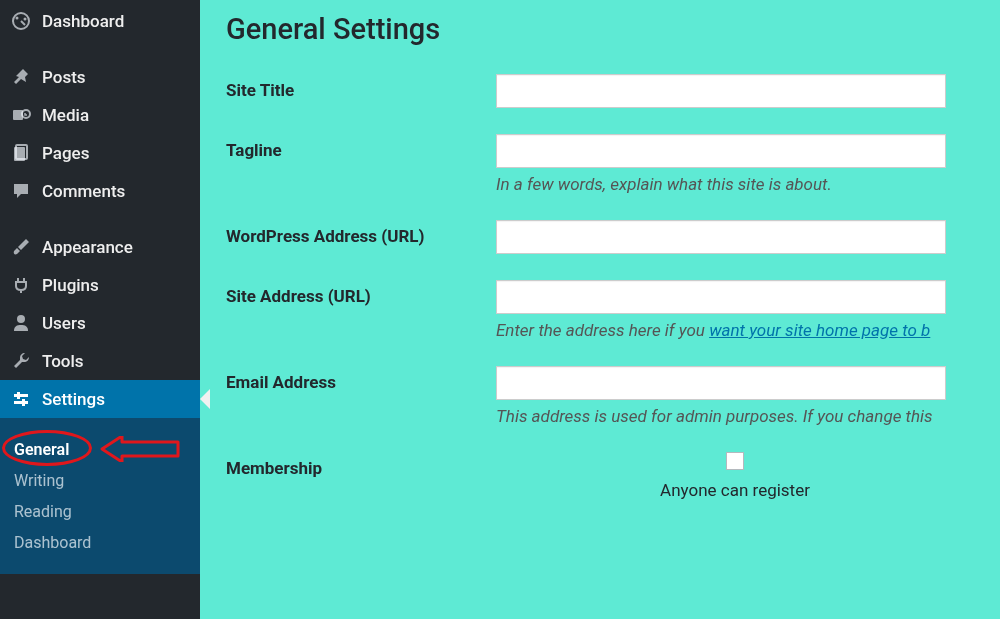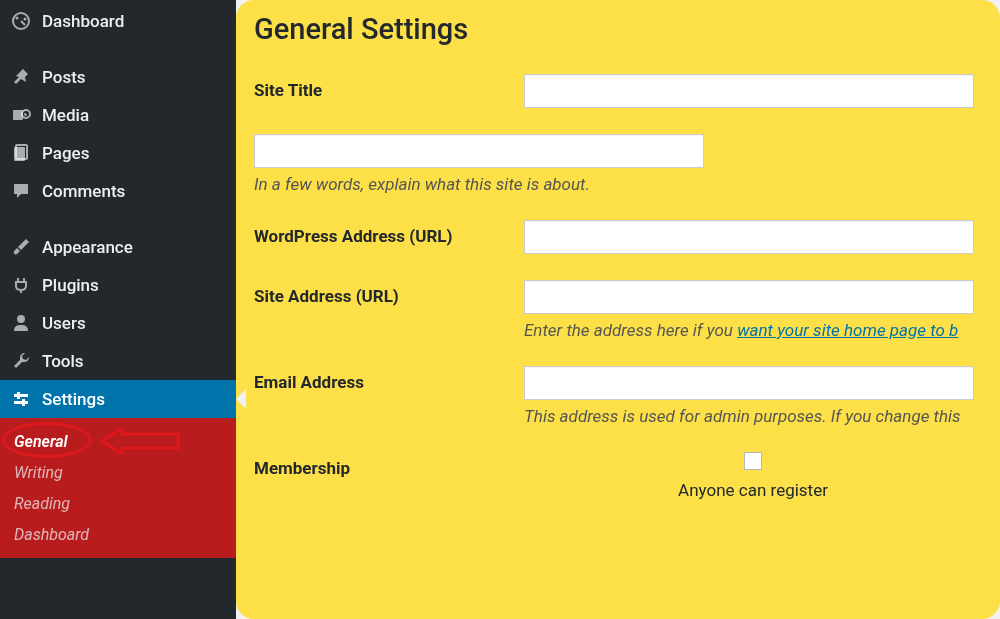--- a/index.html
+++ b/index.html
@@ -9,21 +9,21 @@
     }
     body {
       font-family: -apple-system, BlinkMacSystemFont, "Segoe UI", Roboto, sans-serif;
       display: flex;
       width: 1000px;
       height: 619px;
       overflow: hidden;
       background: #f1f1f1;
     }
     .sidebar {
-      width: 236px;
+      width: 200px;
       background: #23282d;
       color: #eee;
       flex-shrink: 0;
       padding-top: 2px;
     }
     .sidebar-item {
       display: flex;
       align-items: center;
       padding: 8px 10px;
       color: #eeeeee;
@@ -57,23 +57,22 @@
       justify-content: center;
       color: rgba(240,245,250,0.65);
     }
     .sidebar-item.active .sidebar-icon {
       color: #fff;
     }
     .sidebar-spacer {
       height: 18px;
     }
     .submenu {
-      background: #b91c1c;
-      padding: 8px 0;
-      font-style: italic;
+      background: #0c4a6e;
+      padding: 16px 0;
     }
     .submenu-item {
       padding: 6px 14px;
       font-size: 16px;
       color: rgba(240,245,250,0.7);
       cursor: pointer;
       position: relative;
     }
     .submenu-item.current {
       color: #fff;
@@ -90,24 +89,23 @@
       pointer-events: none;
     }
     .annotation-arrow {
       position: absolute;
       left: 100px;
       top: 2px;
       pointer-events: none;
     }
     .content {
       flex: 1;
-      padding: 12px 18px;
-      background: #fde047;
+      padding: 12px 26px;
+      background: #5eead4;
       overflow: hidden;
-      border-radius: 18px;
     }
     .page-title {
       font-size: 29px;
       font-weight: 500;
       color: #23282d;
       margin-bottom: 28px;
     }
     .form-row {
       display: flex;
       margin-bottom: 26px;
@@ -292,20 +290,21 @@
   <h1 class="page-title">General Settings</h1>
 
   <div class="form-row">
     <div class="form-label">Site Title</div>
     <div class="form-field">
       <input type="text" class="text-input" value="" style="">
     </div>
   </div>
 
   <div class="form-row">
+    <div class="form-label">Tagline</div>
     <div class="form-field">
       <input type="text" class="text-input" value="" style="">
       <div class="field-description">In a few words, explain what this site is about.</div>
     </div>
   </div>
 
   <div class="form-row">
     <div class="form-label">WordPress Address (URL)</div>
     <div class="form-field">
       <input type="text" class="text-input" value="" style="">

